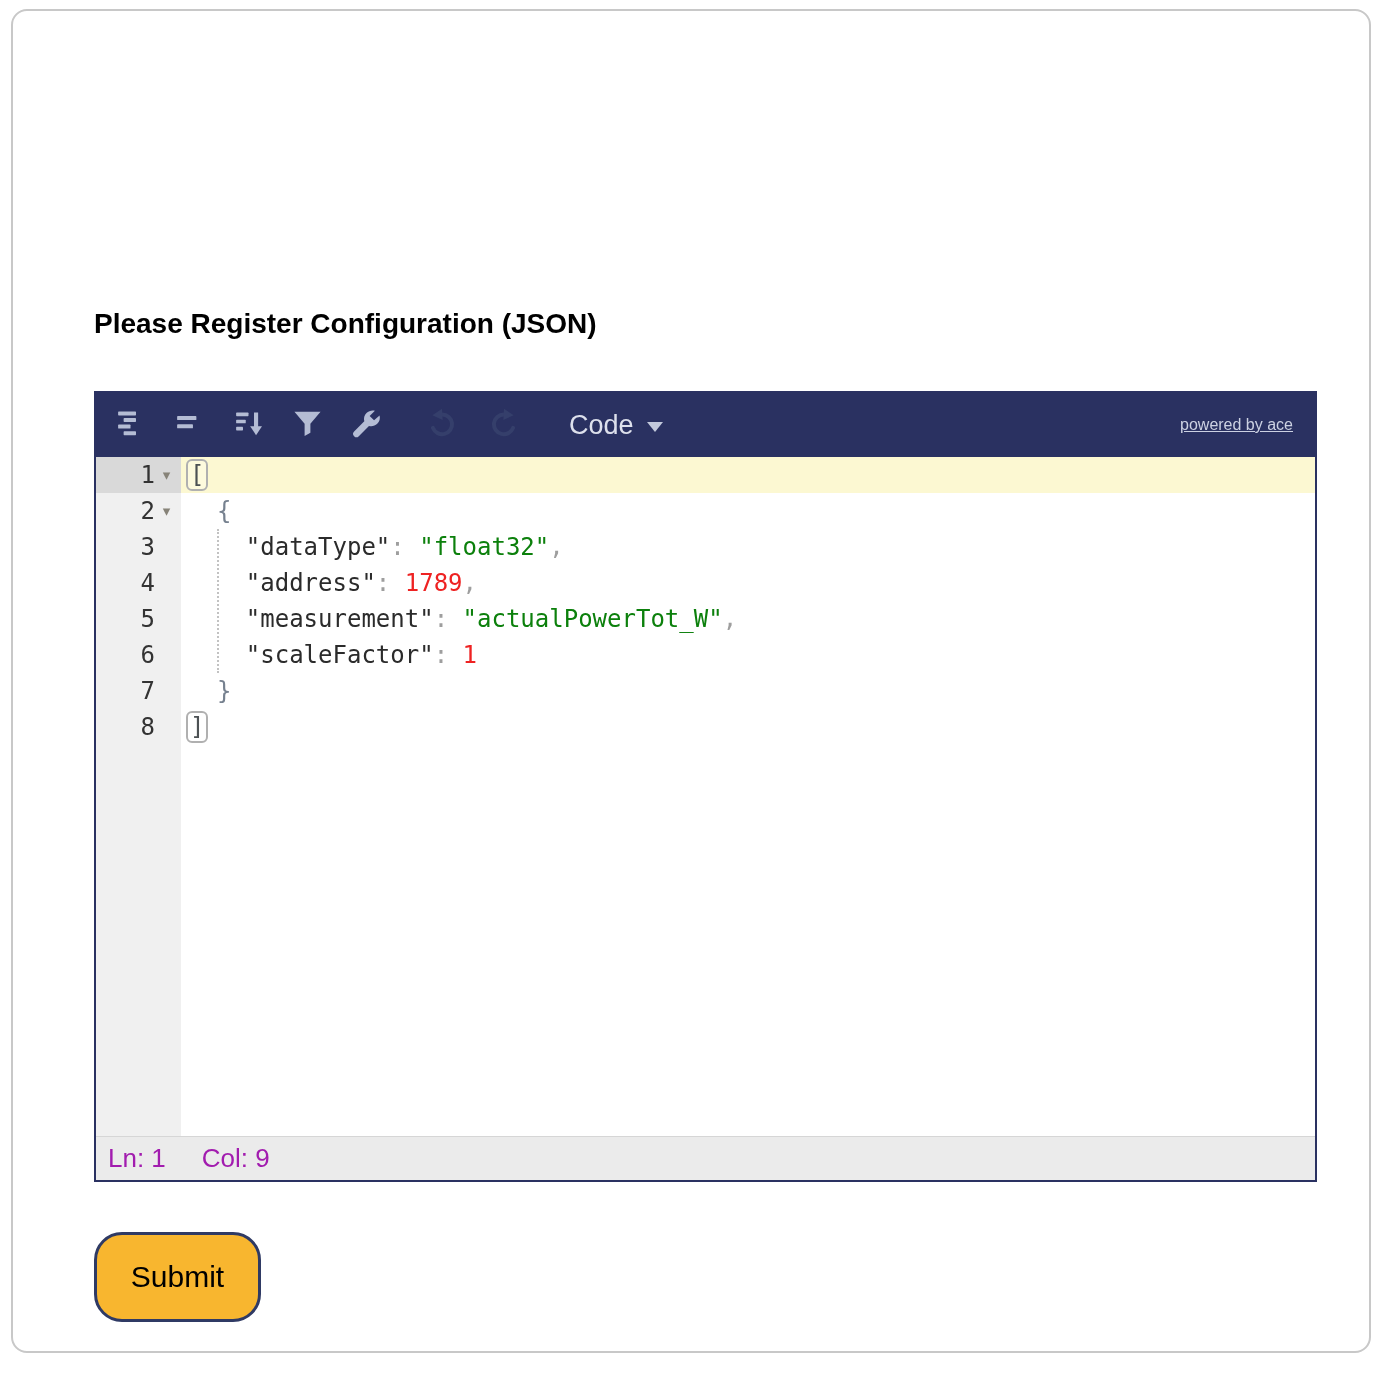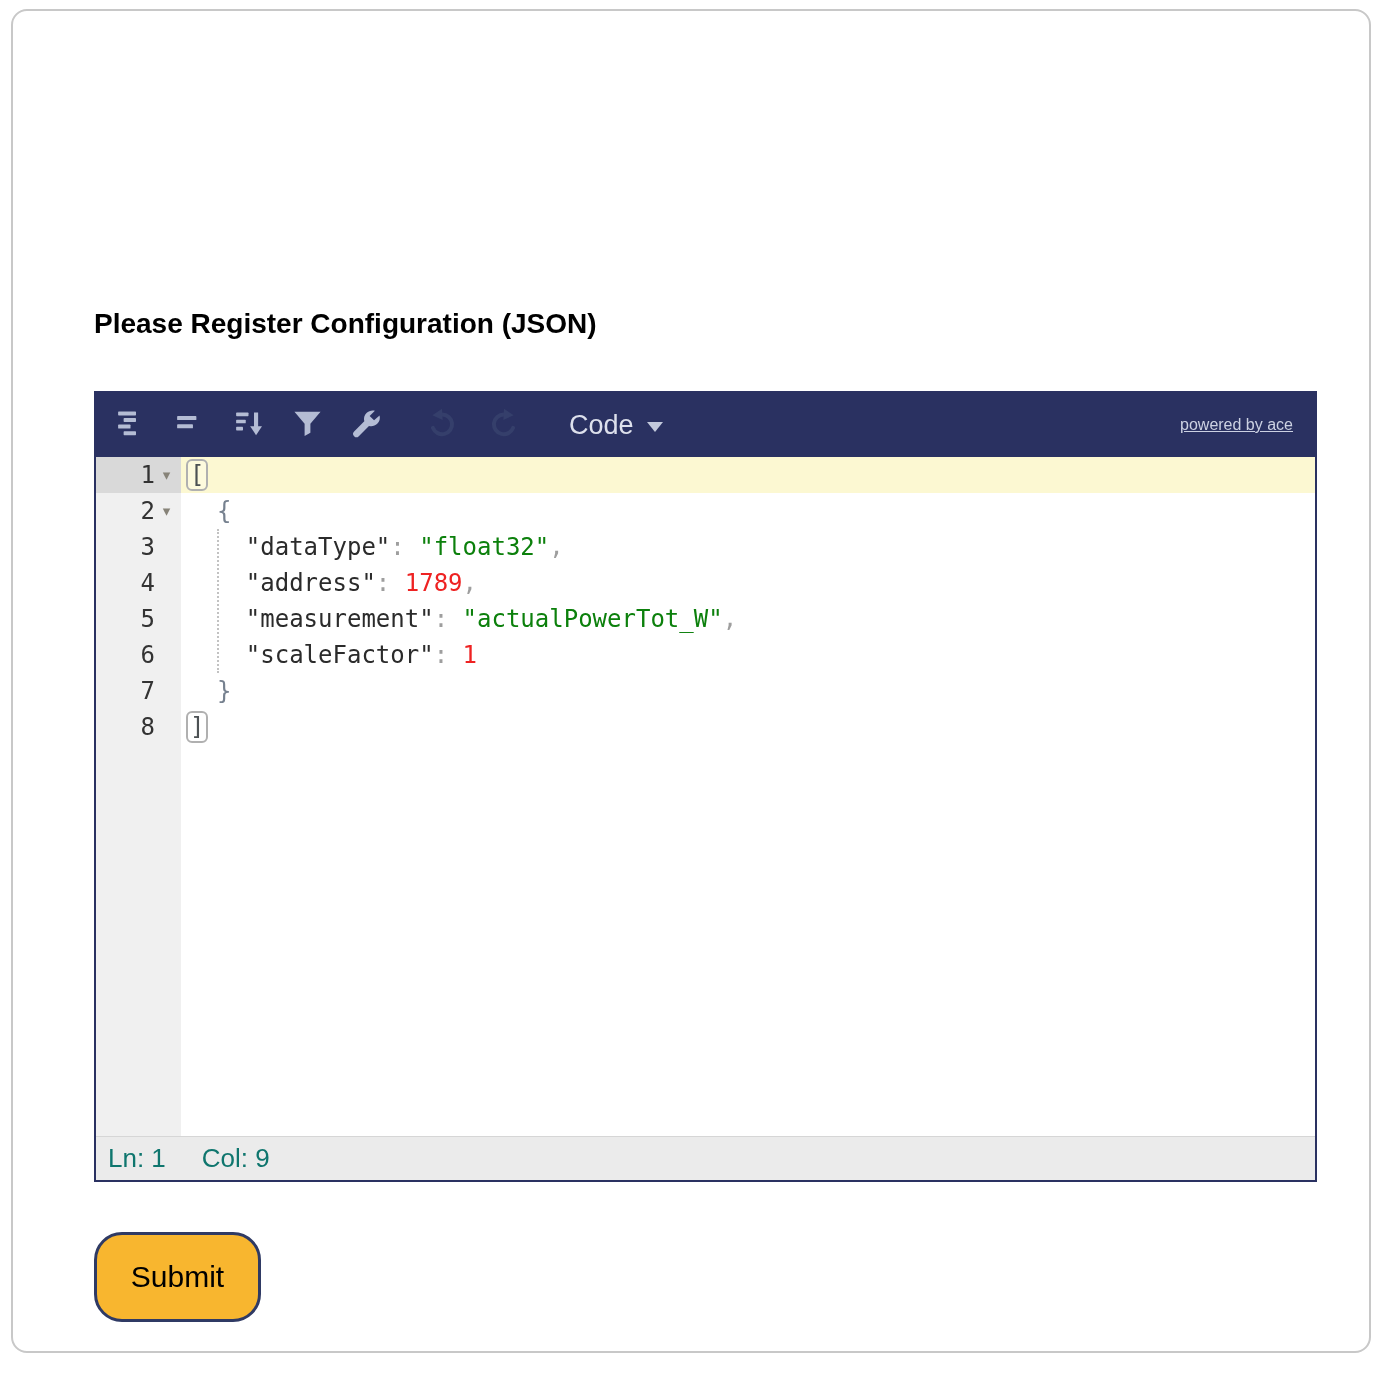--- a/index.html
+++ b/index.html
@@ -32,21 +32,21 @@
   .code-line{height:36px;padding-left:7px;white-space:pre;position:relative;box-sizing:border-box;}
   .code-line.active{background:#fcf8d2;}
   .tk-key{color:#2b2b2b;}
   .tk-str{color:#0c800c;}
   .tk-num{color:#ee2222;}
   .tk-pun{color:#9e9e9e;}
   .tk-brace{color:#76818f;}
   .tk-bracket{color:#4c5154;}
   .boxed{border:2px solid #b0b0b0;border-radius:6px;padding:0 2px;margin-left:-2px;background:rgba(255,255,255,0.25);}
 
-  .je-status{flex:0 0 44px;background:#ebebeb;border-top:1px solid #d6d6d6;display:flex;align-items:center;color:#0f766e;font-size:26px;padding-left:12px;box-sizing:border-box;}
+  .je-status{flex:0 0 44px;background:#ebebeb;border-top:1px solid #d6d6d6;display:flex;align-items:center;color:#a21caf;font-size:26px;padding-left:12px;box-sizing:border-box;}
   .je-status span{margin-right:36px;}
 
   .submit{position:absolute;left:81px;top:1221px;width:167px;height:90px;border-radius:28px;background:#f8b62f;border:3px solid #2f3a64;font-size:30px;font-family:"Liberation Sans",sans-serif;color:#000;cursor:pointer;}
 </style>
 </head>
 <body>
 
 <div class="screen">
   <div class="card">
 

